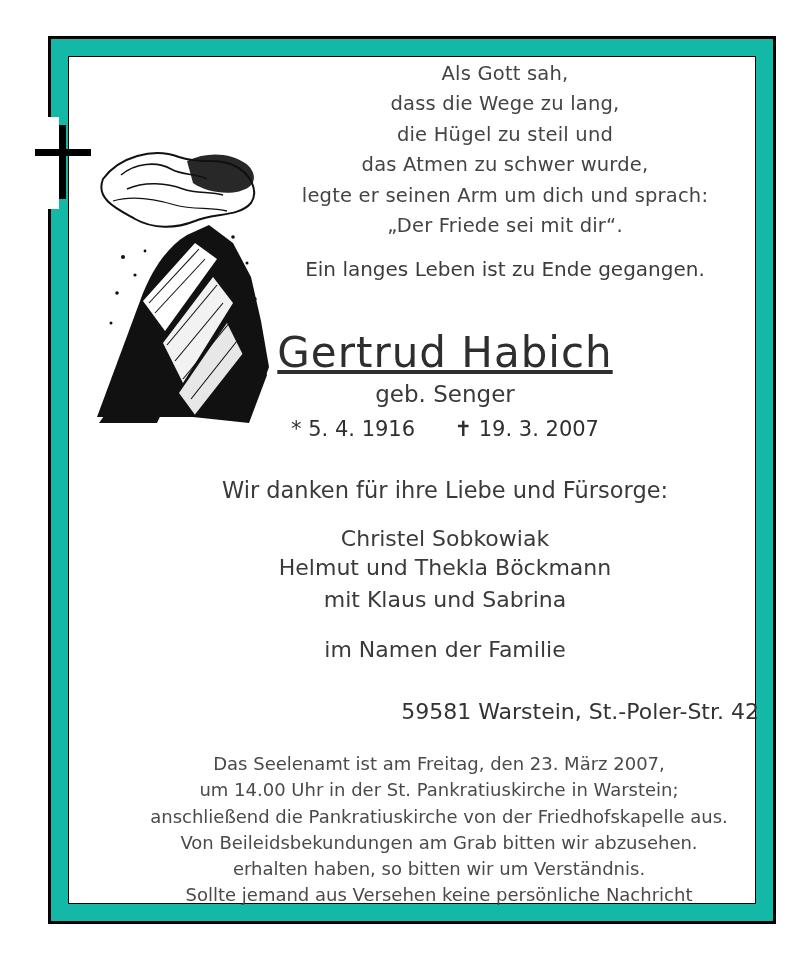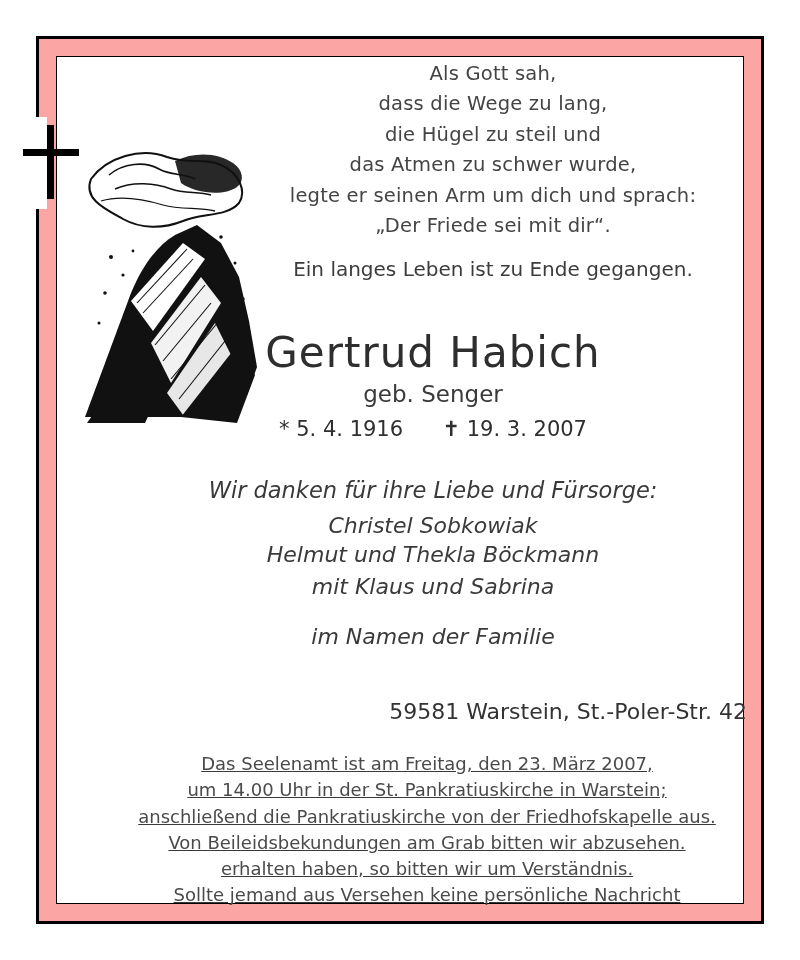--- a/index.html
+++ b/index.html
@@ -12,27 +12,27 @@
     height: 960px;
     font-family: "DejaVu Sans", sans-serif;
     color: #000000;
     position: relative;
     overflow: hidden;
   }
 
   
   .notice {
     position: absolute;
-    left: 36px;
+    left: 48px;
     top: 36px;
     width: 728px;
     height: 888px;
     box-sizing: border-box;
     border: 3px solid #000;
-    background: #fca5a5;
+    background: #14b8a6;
   }
   .notice-inner {
     position: absolute;
     left: 17px;
     top: 17px;
     right: 17px;
     bottom: 17px;
     border: 1px solid #000;
     background: #fff;
   }
@@ -115,52 +115,52 @@
     left: -130px;
     right: -10px;
     top: 272px;
     text-align: center;
   }
   .name {
     font-size: 42px;
     letter-spacing: 1px;
     color: #2e2e2e;
     line-height: 1.05;
+    text-decoration: underline;
   }
   .maiden {
     font-size: 23px;
     margin-top: 6px;
     color: #3a3a3a;
   }
   .dates {
     font-size: 21px;
     margin-top: 10px;
     color: #2f2f2f;
   }
   .dates .sep { display: inline-block; width: 26px; }
   .dagger { font-weight: bold; }
 
   .thanks-block {
     position: absolute;
     left: -130px;
     right: -10px;
     top: 418px;
     text-align: center;
-    font-style: italic;
   }
   .thanks-head {
     font-size: 22.5px;
     color: #3a3a3a;
   }
   .mourner {
     font-size: 22px;
     line-height: 1.3;
     color: #3a3a3a;
   }
-  .mourner.first { margin-top: 9px; }
+  .mourner.first { margin-top: 22px; }
   .mourner.tight { margin-top: 4px; }
   .family {
     font-size: 22px;
     margin-top: 22px;
     color: #3a3a3a;
   }
 
   .address-block {
     position: absolute;
     left: -130px;
@@ -172,21 +172,20 @@
     font-size: 22px;
     color: #333;
   }
 
   .service-block {
     position: absolute;
     left: -148px;
     right: -16px;
     top: 692px;
     text-align: center;
-    text-decoration: underline;
   }
   .service {
     font-size: 18px;
     line-height: 1.46;
     color: #4a4a4a;
   }
   .service .ln { display: block; white-space: nowrap; }
 </style>
 </head>
 <body>

